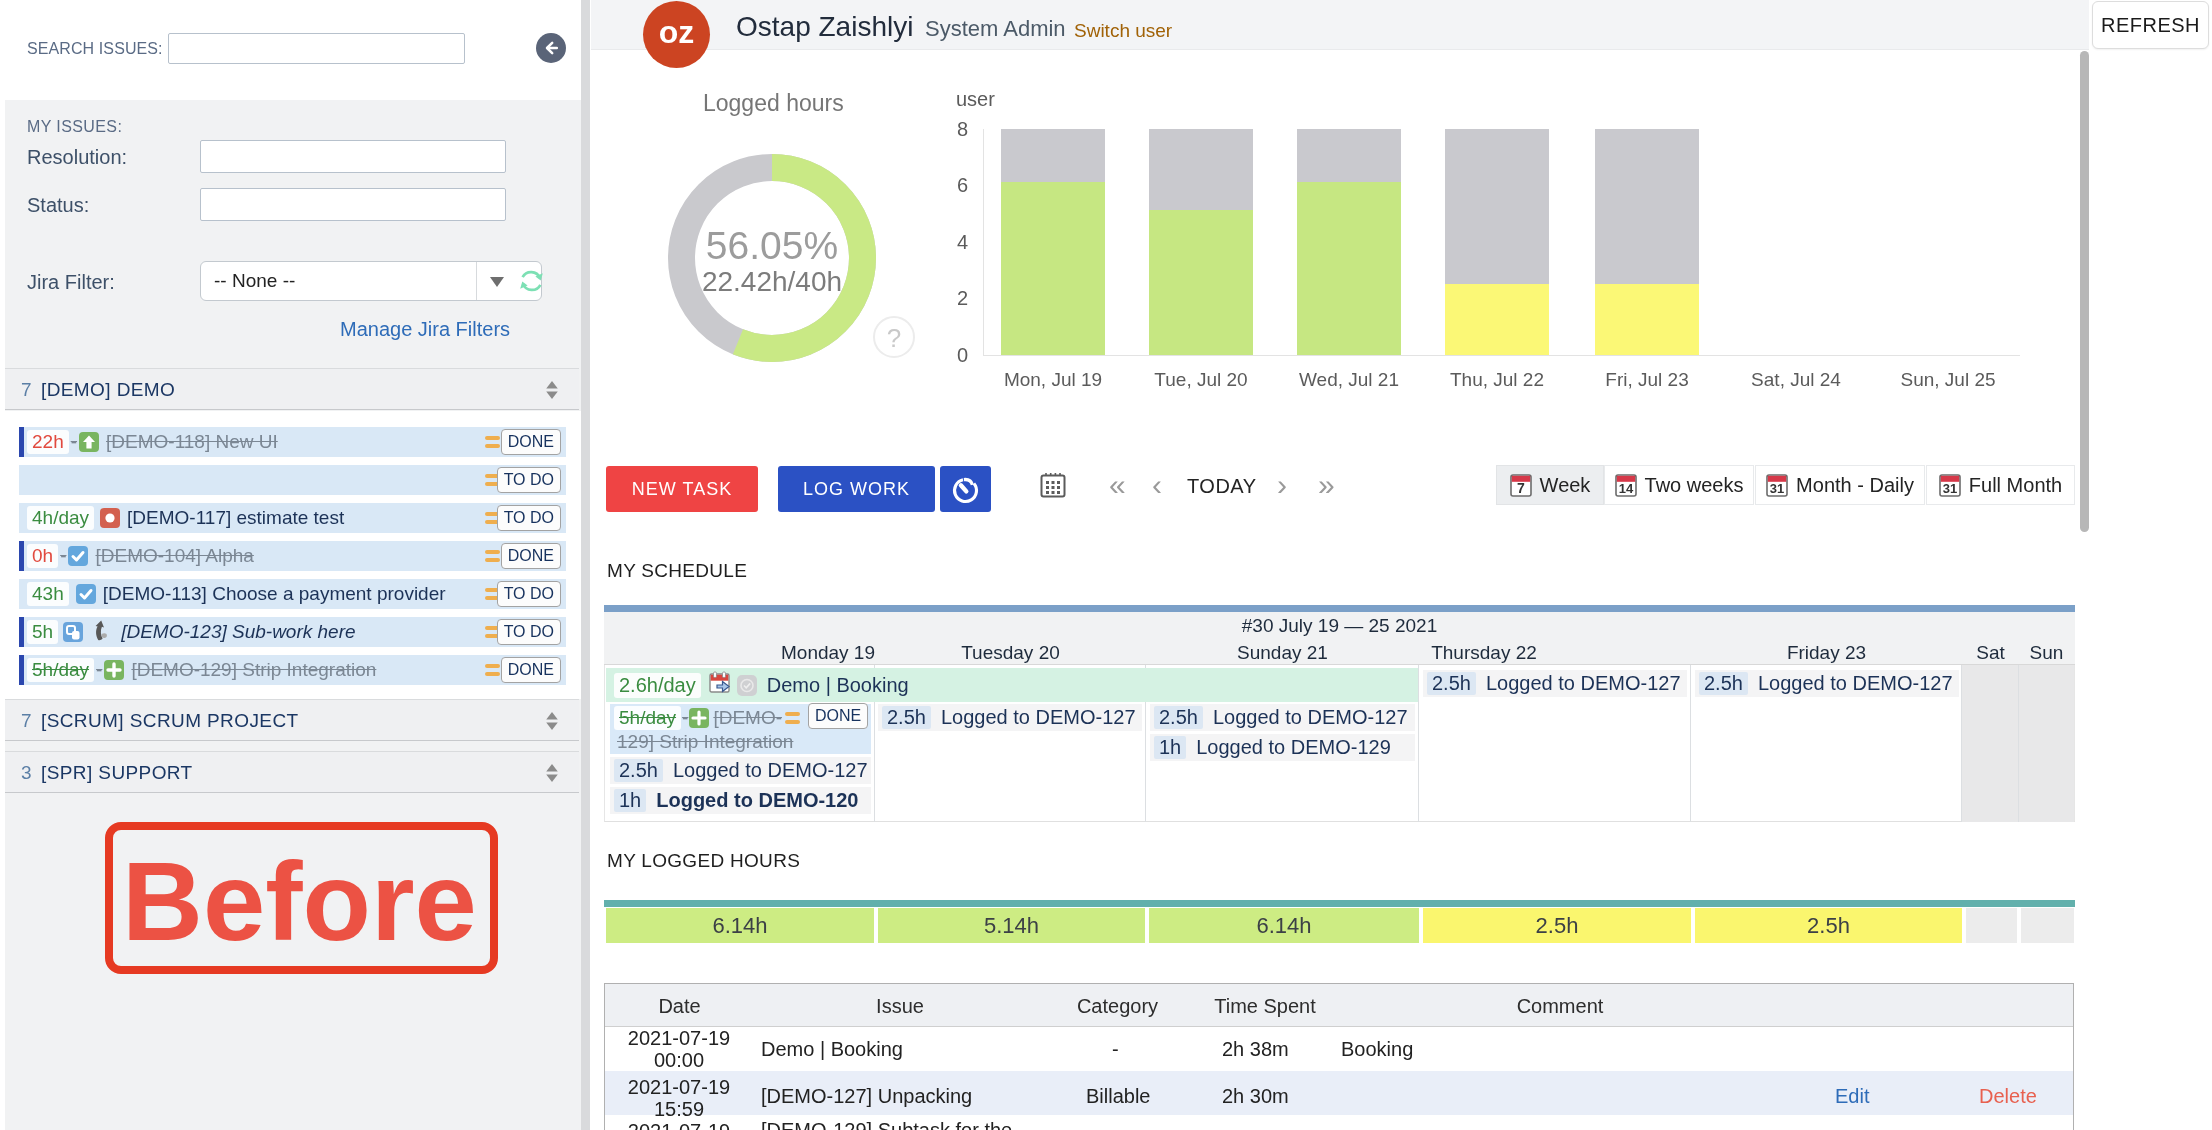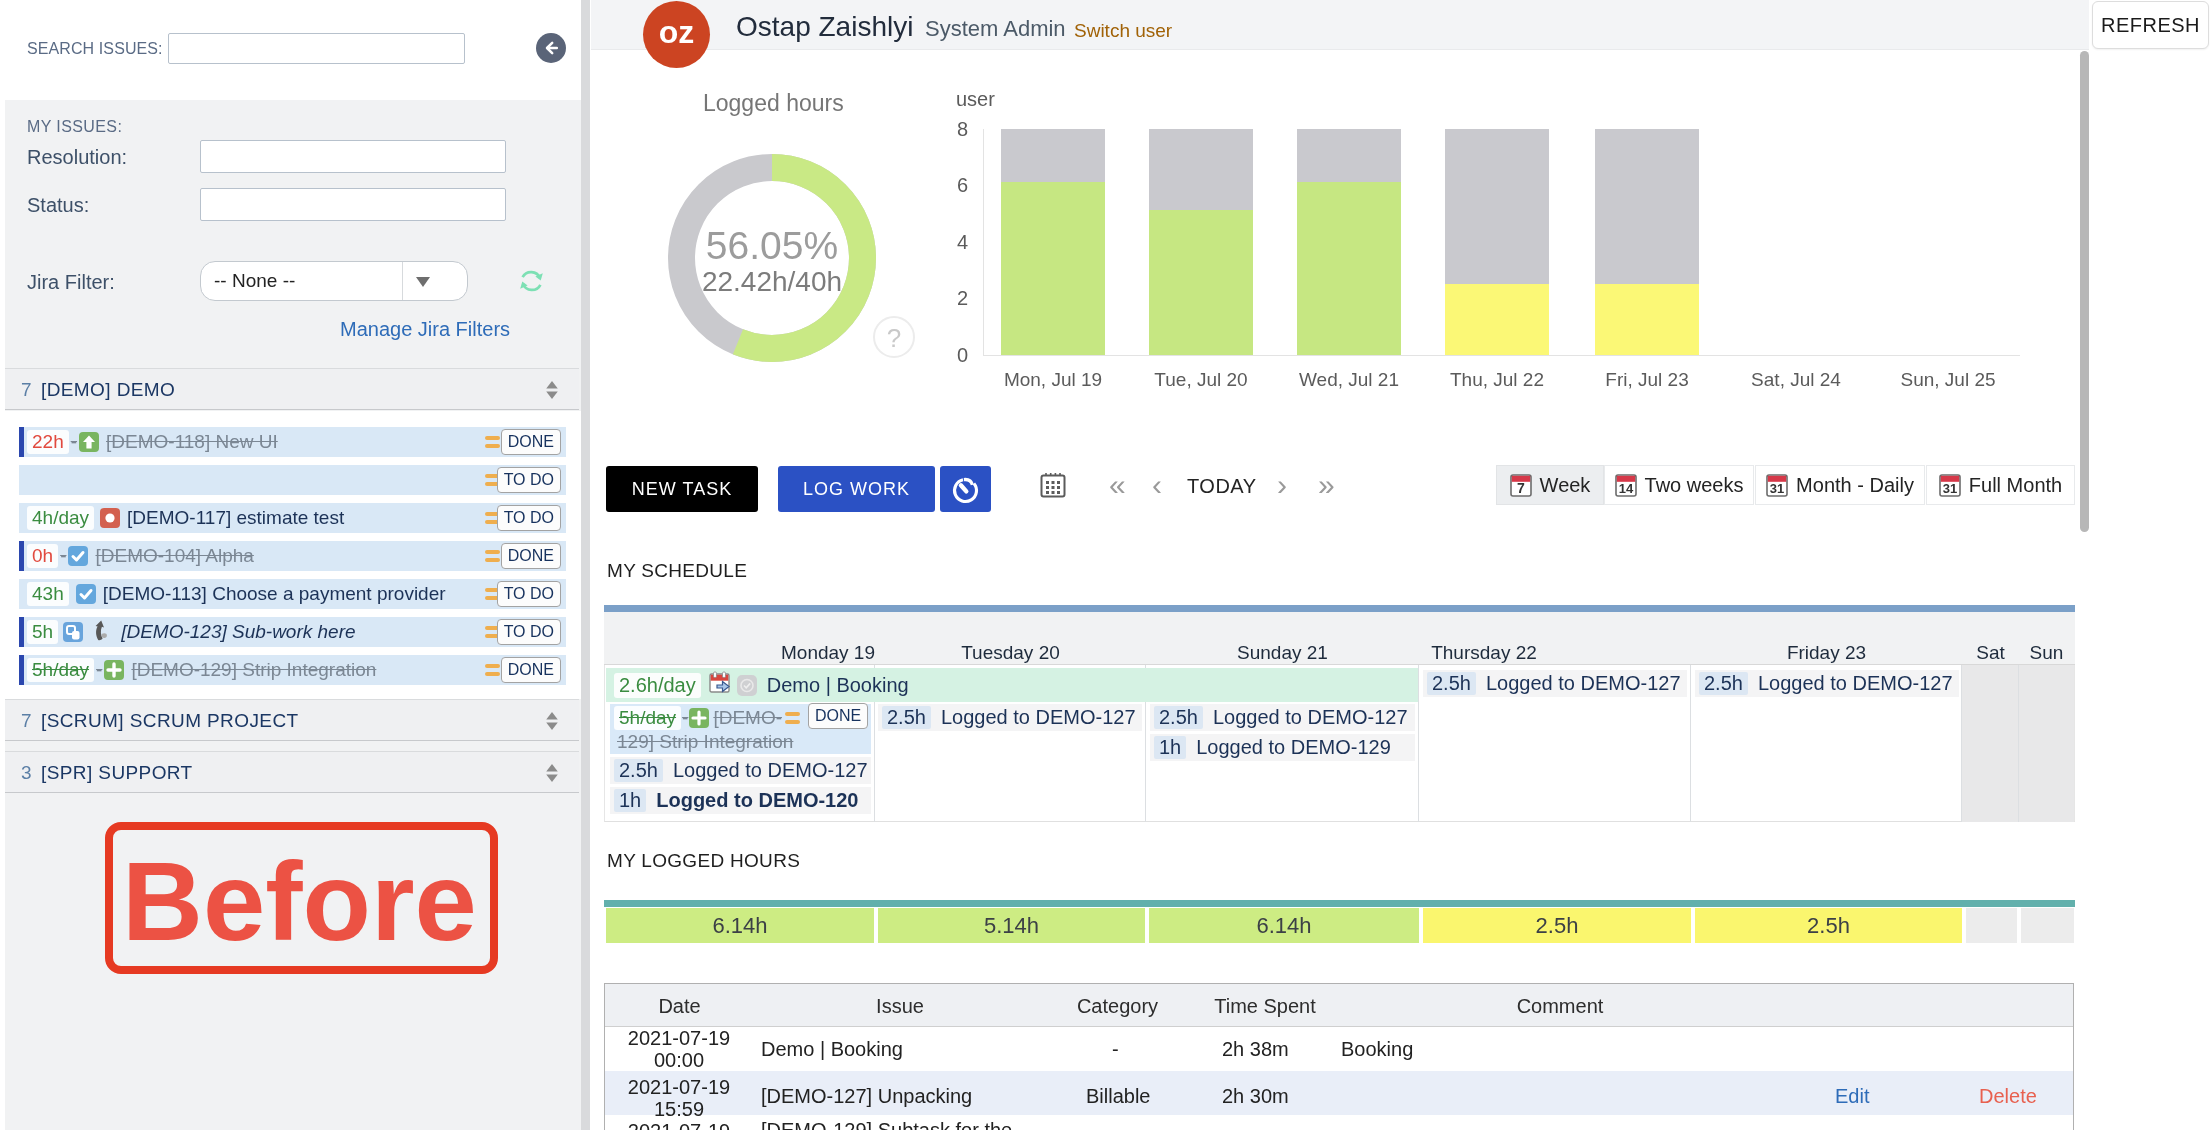--- a/index.html
+++ b/index.html
@@ -55,21 +55,21 @@
         <path d="M11.6 15 H20.8" stroke="#fff" stroke-width="2.5" stroke-linecap="round"></path>
       </svg>
   </div>
 
   <div class="abs" style="left:27px;top:118px;font-size:16px;color:#5a6b85;letter-spacing:0.4px;">MY ISSUES:</div>
   <div class="abs seclbl" style="left:27px;top:146px;">Resolution:</div>
   <input class="fld" style="left: 200px; top: 140px; width: 306px; height: 33px;">
   <div class="abs seclbl" style="left:27px;top:194px;">Status:</div>
   <input class="fld" style="left: 200px; top: 188px; width: 306px; height: 33px;">
   <div class="abs seclbl" style="left:27px;top:271px;">Jira Filter:</div>
-  <div class="abs" style="left:200px;top:261px;width:268px;height:40px;background:#fff;border:1px solid #c3c9cf;border-radius:15px;">
+  <div class="abs" style="left:200px;top:261px;width:342px;height:40px;background:#fff;border:1px solid #c3c9cf;border-radius:6px;">
     <div class="abs" style="left:13px;top:8px;font-size:19px;color:#222;">-- None --</div>
     <div class="abs" style="right:64px;top:0;width:1px;height:38px;background:#d7dadd;"></div>
     <div class="abs" style="right:37px;top:15px;width:0;height:0;border-left:7px solid transparent;border-right:7px solid transparent;border-top:10px solid #6e6e6e;"></div>
   </div>
   <svg class="abs" style="left:519px;top:268px;" width="25" height="26" viewBox="0 0 25 26">
       <g stroke="#7de0b4" stroke-width="2.7" fill="none">
         <path d="M3.6 9.2 A 9.6 9.6 0 0 1 21 10"></path>
         <path d="M21.4 16.8 A 9.6 9.6 0 0 1 4 16"></path>
       </g>
       <path d="M23.8 5.2 L21.7 12.6 L16.4 8.4 Z" fill="#7de0b4"></path>
@@ -254,21 +254,21 @@
   <div class="abs" style="left:1595px;top:284px;width:104px;height:71px;background:#fbf876;"></div>
 
   <div class="abs xlab" style="left:978px;">Mon, Jul 19</div>
   <div class="abs xlab" style="left:1126px;">Tue, Jul 20</div>
   <div class="abs xlab" style="left:1274px;">Wed, Jul 21</div>
   <div class="abs xlab" style="left:1422px;">Thu, Jul 22</div>
   <div class="abs xlab" style="left:1572px;">Fri, Jul 23</div>
   <div class="abs xlab" style="left:1721px;">Sat, Jul 24</div>
   <div class="abs xlab" style="left:1873px;">Sun, Jul 25</div>
 
-  <div class="abs" style="left:606px;top:466px;width:152px;height:46px;background:#000000;border-radius:3px;color:#fff;font-size:18px;letter-spacing:1px;text-align:center;line-height:46px;">NEW TASK</div>
+  <div class="abs" style="left:606px;top:466px;width:152px;height:46px;background:#ef4444;border-radius:3px;color:#fff;font-size:18px;letter-spacing:1px;text-align:center;line-height:46px;">NEW TASK</div>
   <div class="abs" style="left:778px;top:466px;width:157px;height:46px;background:#2b51c4;border-radius:3px;color:#fff;font-size:18px;letter-spacing:1px;text-align:center;line-height:46px;">LOG WORK</div>
   <div class="abs" style="left:940px;top:466px;width:51px;height:46px;background:#2b51c4;border-radius:3px;">
     <svg width="51" height="46" viewBox="0 0 51 46">
         <g transform="translate(25.5,24.5)" stroke="#fff" fill="none">
           <path d="M 8.4 -7.1 A 11 11 0 1 1 -2.5 -10.7" stroke-width="3.1"></path>
           <path d="M -1.6 -10.9 Q 5.4 -11.6 6.9 -5.6" stroke-width="3.3"></path>
           <path d="M 0.8 0.9 L -4.6 -5.2" stroke-width="4.4" stroke-linecap="round"></path>
         </g>
       </svg>
   </div>
@@ -333,20 +333,21 @@
         </svg>
       </span>
       <span>Full Month</span>
     </div>
 
   <div class="abs" style="left:607px;top:560px;font-size:19px;color:#1f1f1f;letter-spacing:0.3px;">MY SCHEDULE</div>
 
   <div class="abs" style="left:604px;top:605px;width:1471px;height:7px;background:#7ba0c8;"></div>
 
   <div class="abs" style="left:604px;top:612px;width:1471px;height:53px;background:#f1f2f3;border-bottom:1px solid #d8d8d8;"></div>
+  <div class="abs" style="left:604px;top:615px;width:1471px;text-align:center;font-size:19px;color:#1e2b3c;">#30 July 19 — 25 2021</div>
   <div class="abs dayh" style="left:604px;width:271px;text-align:right;">Monday 19</div>
   <div class="abs dayh" style="left:875px;width:271px;">Tuesday 20</div>
   <div class="abs dayh" style="left:1146px;width:273px;">Sunday 21</div>
   <div class="abs dayh" style="left:1348px;width:272px;">Thursday 22</div>
   <div class="abs dayh" style="left:1691px;width:271px;">Friday 23</div>
   <div class="abs dayh" style="left:1962px;width:57px;">Sat</div>
   <div class="abs dayh" style="left:2019px;width:55px;">Sun</div>
 
   <div class="abs" style="left:604px;top:665px;width:1471px;height:157px;background:#fff;border-bottom:1px solid #e0e0e0;border-left:1px solid #e6e6e6;border-right:1px solid #e6e6e6;"></div>
   <div class="abs" style="left:1962px;top:665px;width:56px;height:157px;background:#e8e8e9;"></div>

